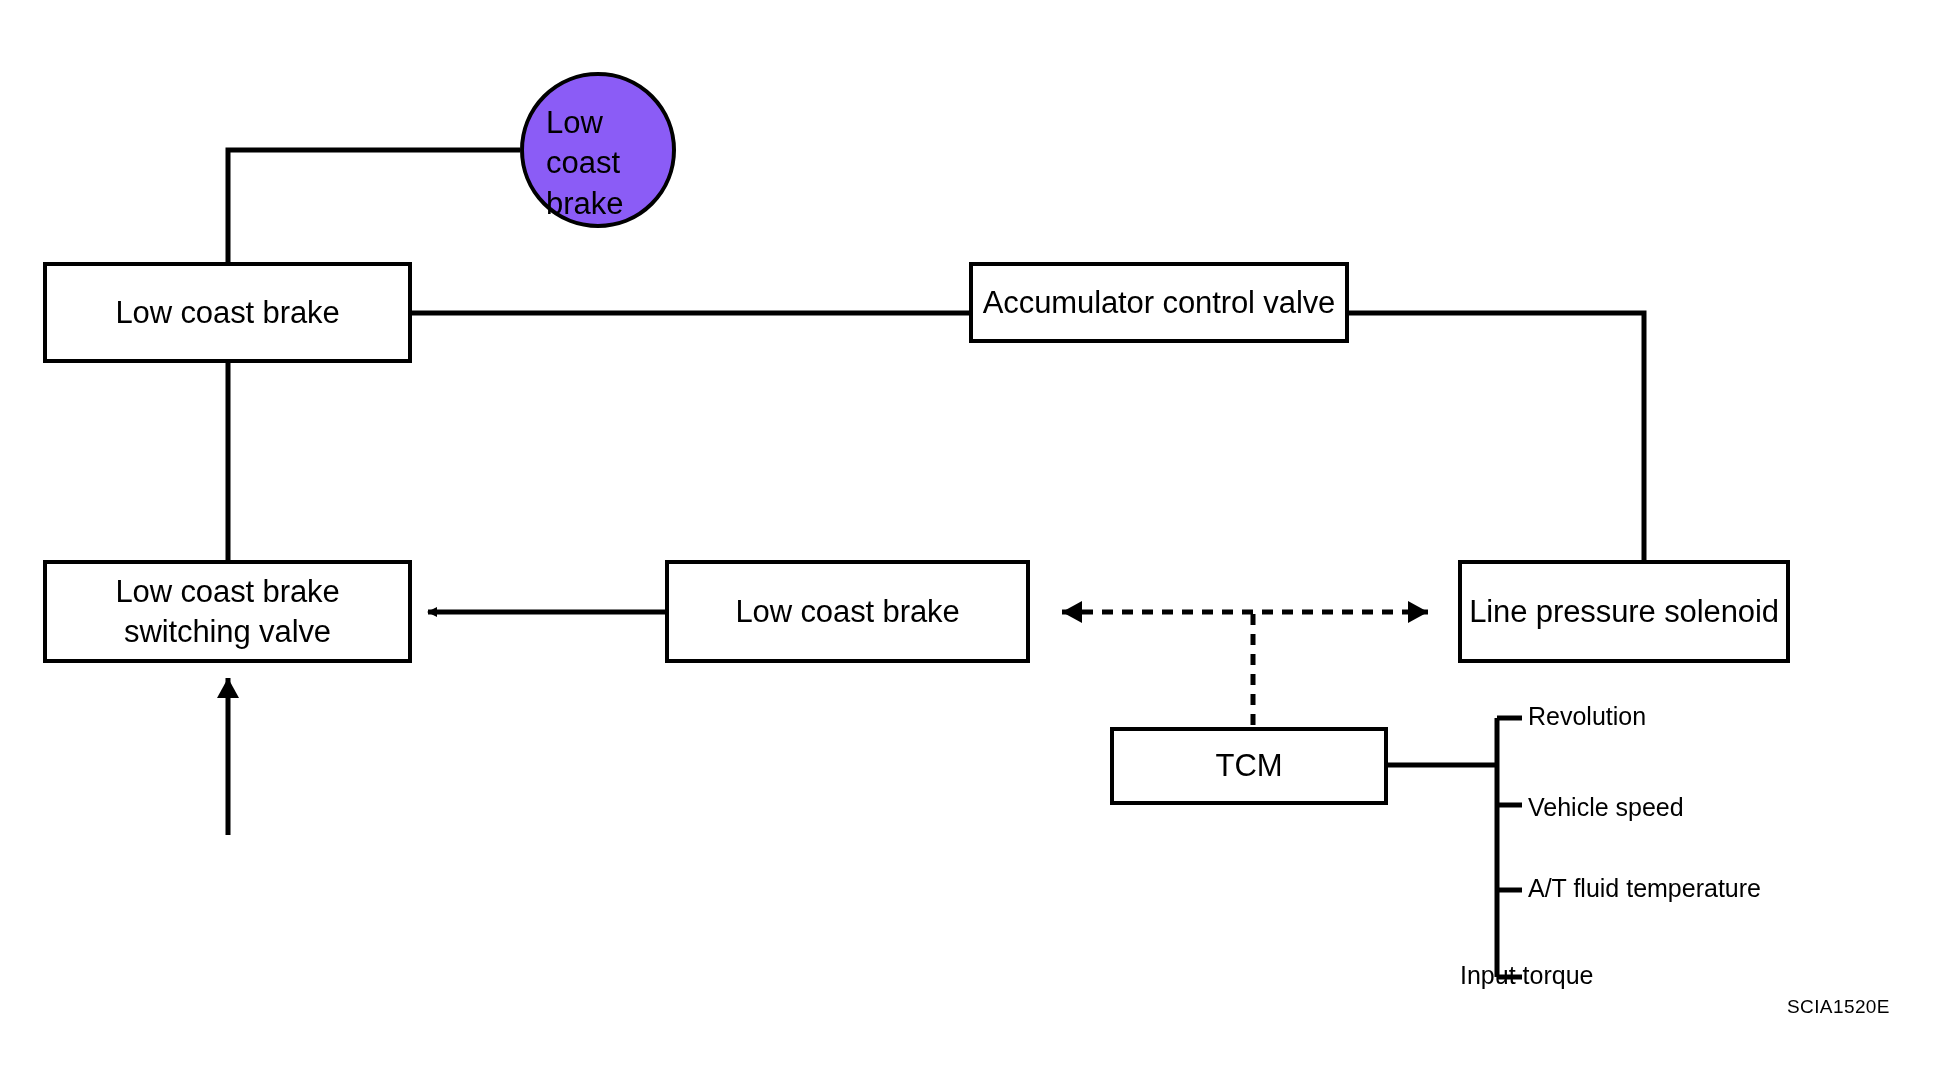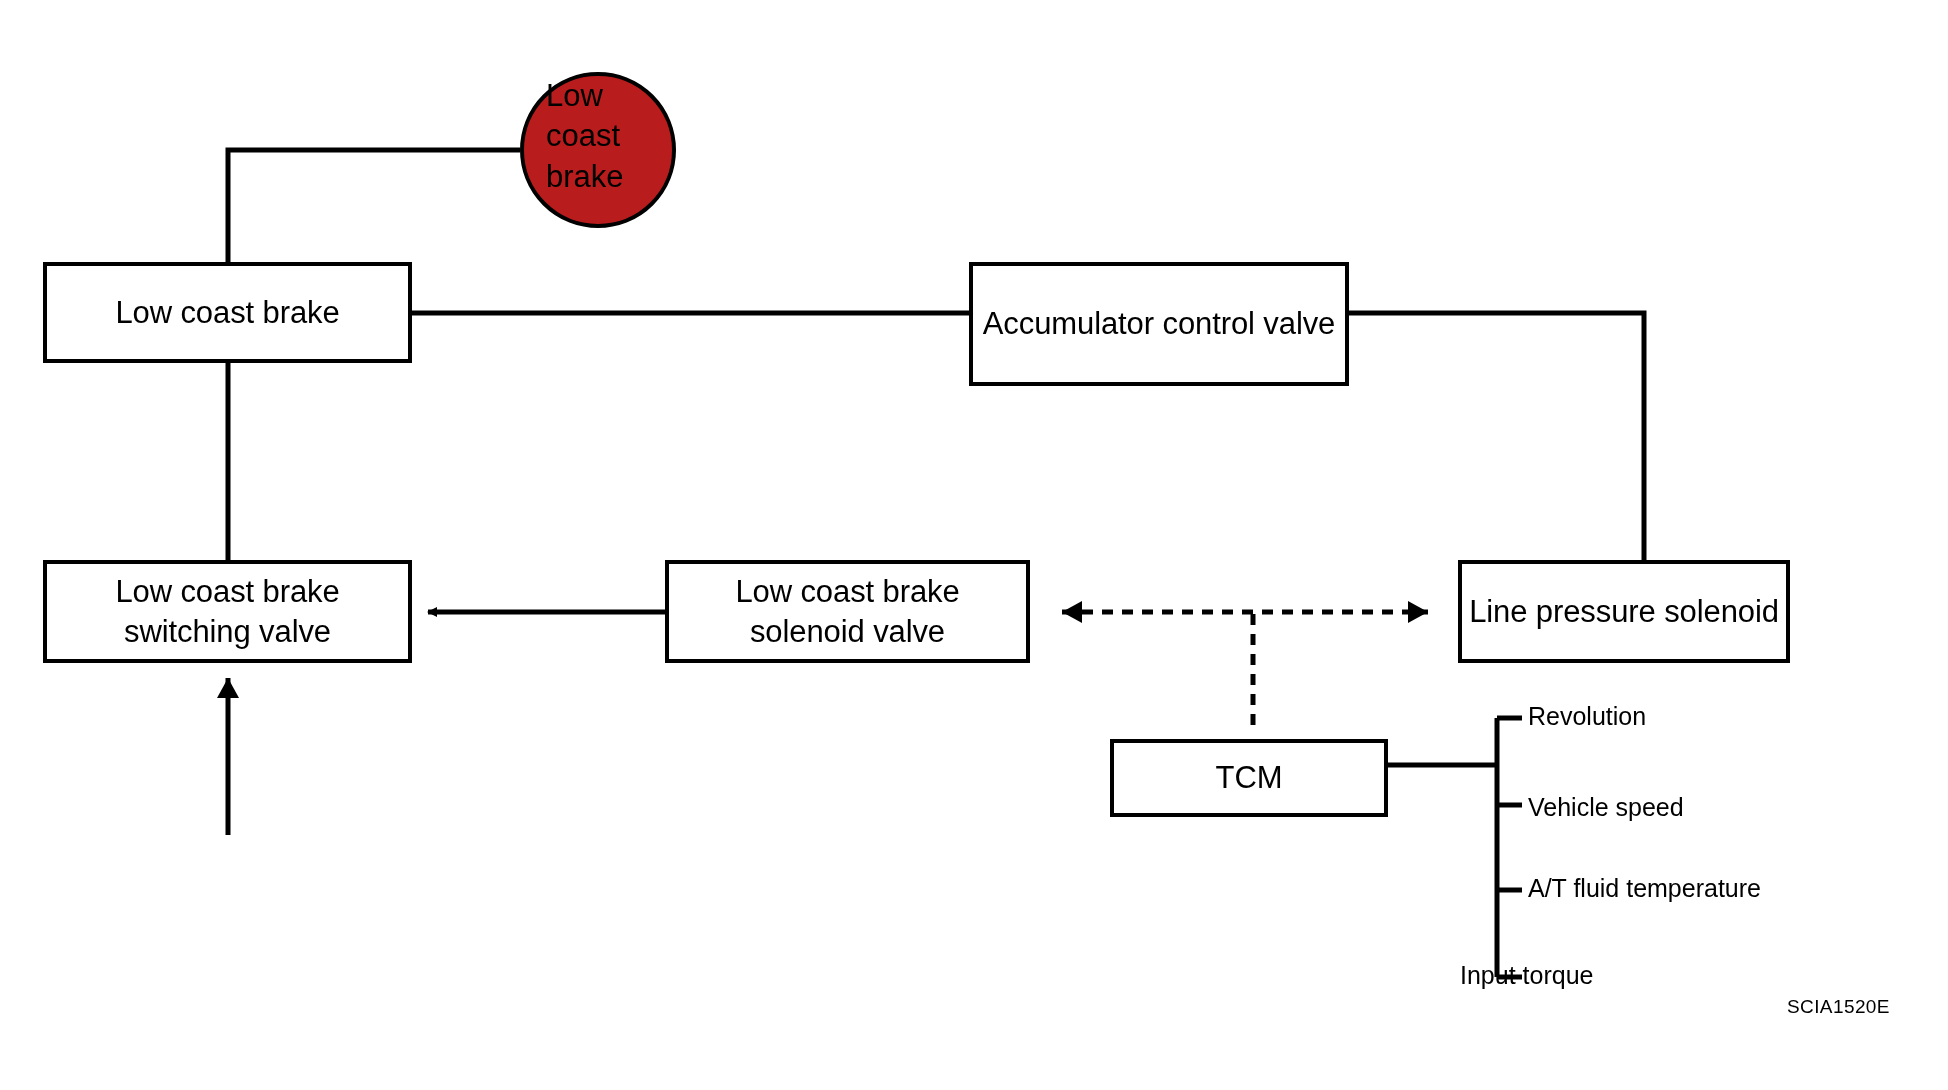--- a/index.html
+++ b/index.html
@@ -38,23 +38,23 @@
     text-align: center;
     font-size: 31px;
     line-height: 1.28;
     letter-spacing: -0.1px;
   }
   .node-ellipse {
     position: absolute;
     box-sizing: border-box;
     border: 4px solid #000000;
     border-radius: 50%;
-    background: #b91c1c;
+    background: #8b5cf6;
     display: flex;
-    align-items: flex-start;
+    align-items: flex-end;
     justify-content: flex-start;
     font-size: 31px;
     line-height: 1.3;
   }
   .node-ellipse .ellipse-text {
     display: block;
     padding-left: 22px;
     text-align: left;
   }
   .free-label {
@@ -133,48 +133,47 @@
       <span class="box-line-2">brake</span>
     </span>
   </div>
 
   <div class="node-box" style="left:43px; top:262px; width:369px; height:101px;">
     <span>
       <span class="box-line-1">Low coast brake</span>
     </span>
   </div>
 
-  <div class="node-box" style="left:969px; top:262px; width:380px; height:124px;">
+  <div class="node-box" style="left:969px; top:262px; width:380px; height:81px;">
     <span>
       <span class="box-line-1">Accumulator control valve</span>
     </span>
   </div>
 
 
   <div class="node-box" style="left:43px; top:560px; width:369px; height:103px;">
     <span>
       <span class="box-line-1">Low coast brake</span>
       <span class="box-line-2">switching valve</span>
     </span>
   </div>
 
   <div class="node-box" style="left:665px; top:560px; width:365px; height:103px;">
     <span>
       <span class="box-line-1">Low coast brake</span>
-      <span class="box-line-2">solenoid valve</span>
     </span>
   </div>
 
   <div class="node-box" style="left:1458px; top:560px; width:332px; height:103px;">
     <span>
       <span class="box-line-1">Line pressure solenoid</span>
     </span>
   </div>
 
-  <div class="node-box" style="left:1110px; top:727px; width:278px; height:78px;margin-top:12px;">
+  <div class="node-box" style="left:1110px; top:727px; width:278px; height:78px;">
     <span>
       <span class="box-line-1">TCM</span>
     </span>
   </div>
 
 
   <div class="list-label" style="left:1528px; top:701px;">Revolution</div>
   <div class="list-label" style="left:1528px; top:792px;">Vehicle speed</div>
   <div class="list-label" style="left:1528px; top:873px;">A/T fluid temperature</div>
   <div class="list-label" style="left:1460px; top:960px;">Input torque</div>

